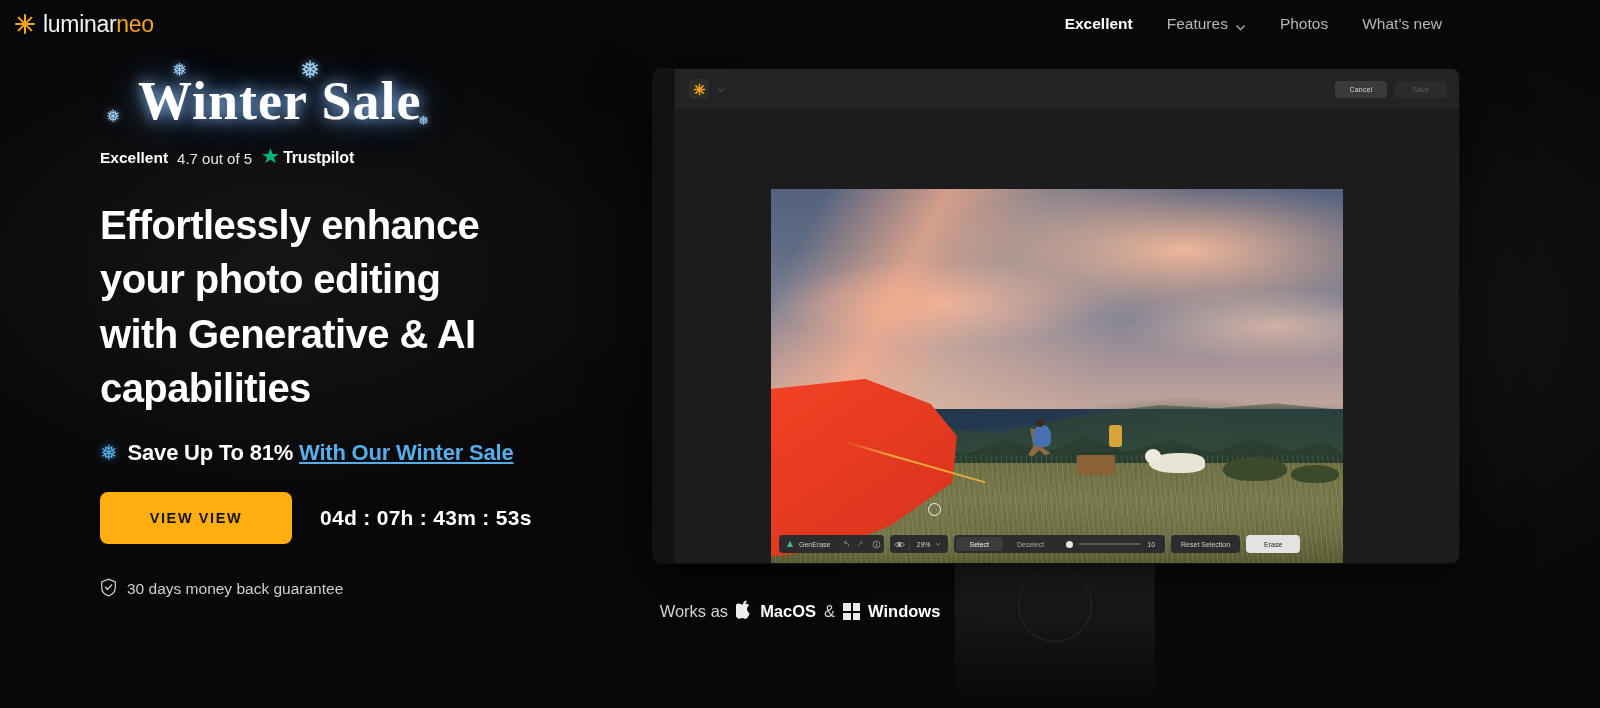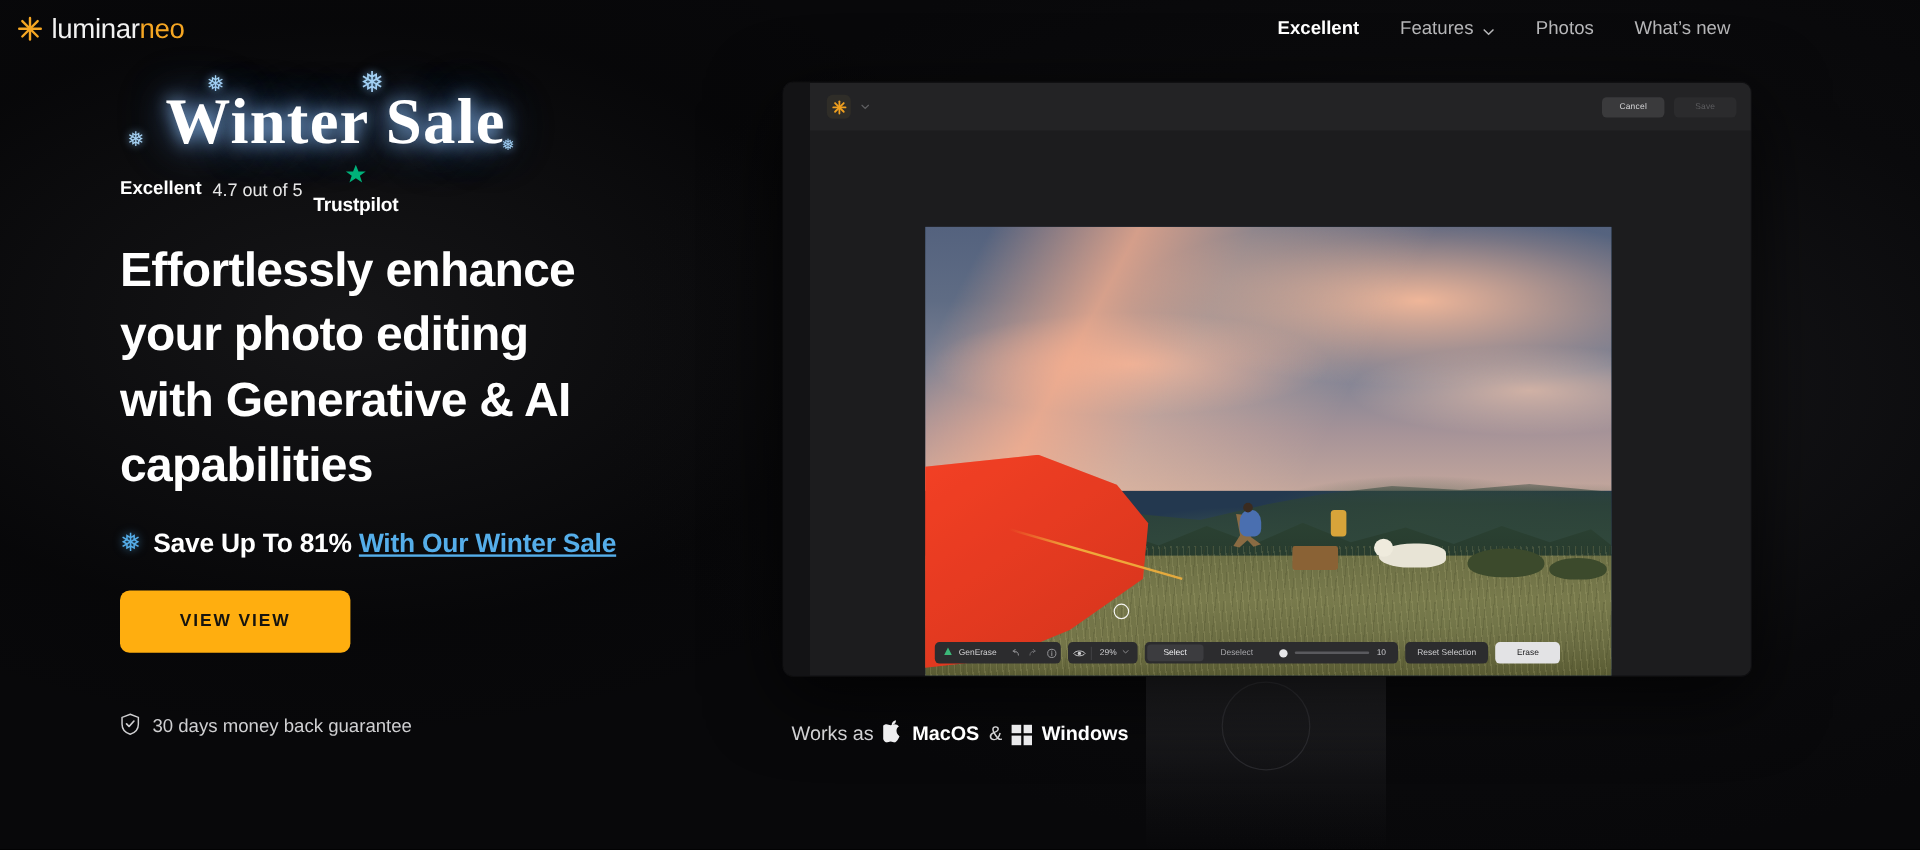--- a/index.html
+++ b/index.html
@@ -83,21 +83,21 @@
   .flake.f2 { left: 200px; top: 2px;  font-size: 24px; }
   .flake.f3 { left: 6px;   top: 52px; font-size: 17px; }
   .flake.f4 { left: 318px; top: 58px; font-size: 13px; }
 
   .trust {
     display: flex; align-items: center; gap: 9px;
     margin-top: 0; height: 20px;
   }
   .trust-excellent { font-size: 15.5px; font-weight: 700; color: #ffffff; }
   .trust-score { font-size: 15px; color: #e8e8e8; }
-  .trust-brand { display: flex; align-items: center; gap: 3px; flex-direction: column; }
+  .trust-brand { display: flex; align-items: center; gap: 3px; }
   .trust-name { font-size: 16px; font-weight: 700; color: #ffffff; letter-spacing: -0.2px; }
 
   .headline {
     margin-top: 30px;
     font-size: 40px; font-weight: 700; color: #ffffff;
     line-height: 1.36; letter-spacing: -0.6px;
     max-width: 420px;
   }
 
   .save-line {
@@ -123,21 +123,21 @@
     cursor: pointer;
     display: flex; align-items: center; justify-content: center;
   }
   .countdown {
     font-size: 21px; font-weight: 700; color: #ffffff;
     letter-spacing: 0.3px; white-space: nowrap;
   }
 
   .guarantee {
     display: flex; align-items: center; gap: 10px;
-    margin-top: 50px;
+    margin-top: 34px;
   }
   .guarantee-text { font-size: 15.5px; color: #cfcfd1; }
 
   
   .glow-panel {
     position: absolute;
     left: 955px; top: 560px; width: 200px; height: 148px;
     background: linear-gradient(180deg, rgba(58,58,62,0.55) 0%, rgba(30,30,33,0.25) 70%, rgba(12,12,14,0) 100%);
     border-radius: 4px;
     z-index: 1;
@@ -419,20 +419,21 @@
 
     <h1 class="headline">Effortlessly enhance your photo editing with Generative &amp; AI capabilities</h1>
 
     <div class="save-line">
       <span class="save-flake">❅</span>
       <span class="save-text"><span class="wht">Save Up To 81%</span> <span class="blu">With Our Winter Sale</span></span>
     </div>
 
     <div class="cta-row">
       <button class="btn-plans">VIEW VIEW</button>
+      <span class="countdown">04d : 07h : 43m : 53s</span>
     </div>
 
     <div class="guarantee">
       <span>
         <svg width="17" height="19" viewBox="0 0 18 20">
           <path d="M9 1.2 L16.2 4 V10 C16.2 14.4 13 17.6 9 18.8 C5 17.6 1.8 14.4 1.8 10 V4 Z" fill="none" stroke="#cfcfd1" stroke-width="1.3"></path>
           <path d="M5.8 9.7 L8 12 L12.3 7.2" fill="none" stroke="#cfcfd1" stroke-width="1.5" stroke-linecap="round" stroke-linejoin="round"></path>
         </svg>
       </span>
       <span class="guarantee-text">30 days money back guarantee</span>

